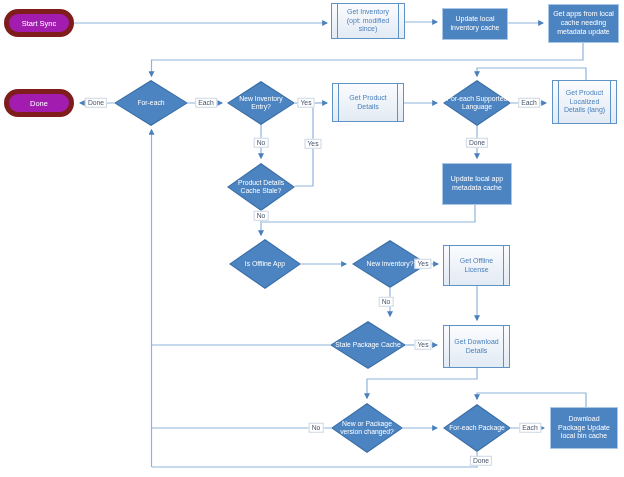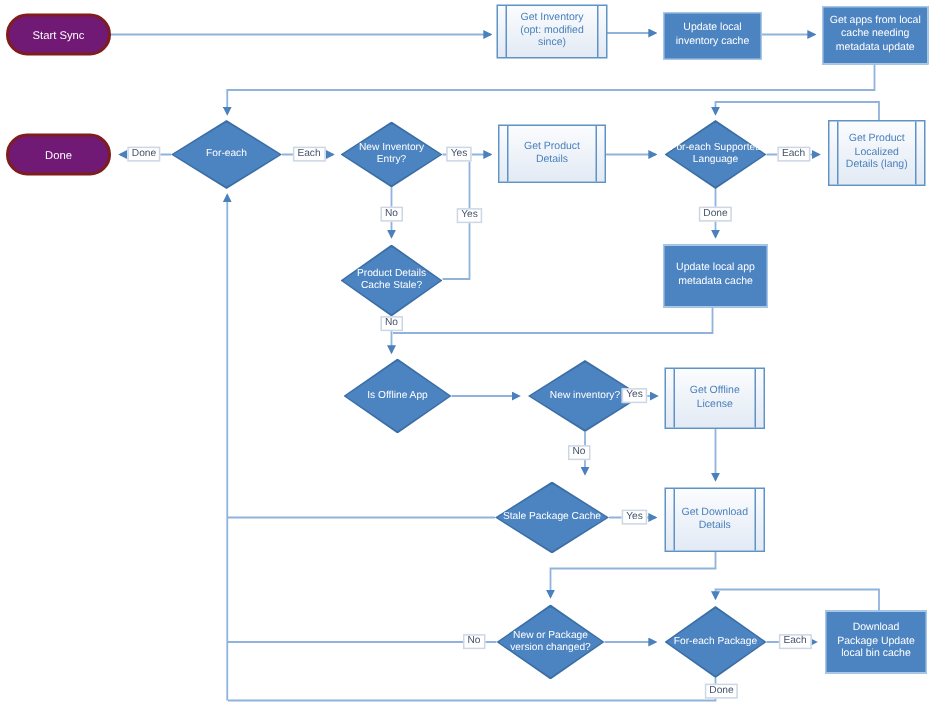--- a/index.html
+++ b/index.html
@@ -1,21 +1,21 @@
 <!DOCTYPE html>
 <html><head>
 <meta charset="utf-8">
 <style>
   html,body{margin:0;padding:0;background:#fff;}
   .canvas{position:relative;width:624px;height:477px;background:#ffffff;overflow:hidden;
           font-family:"Liberation Sans",sans-serif;}
   svg.wires{position:absolute;left:0;top:0;}
   .node{position:absolute;box-sizing:border-box;display:flex;align-items:center;justify-content:center;
         text-align:center;}
-  .term{background:#701a75;border:2px solid #7f1d1d;border-radius:14px;color:#fff;font-size:7.5px;}
+  .term{background:#a21caf;border:5px solid #7f1d1d;border-radius:14px;color:#fff;font-size:7.5px;}
   .proc{background:#4c83c1;border:1px solid #a9c7e6;color:#fff;font-size:7px;line-height:1.25;padding:1px 3px;}
   .sub{background:linear-gradient(180deg,#fbfcfe,#e2eaf4);border:1px solid #5f93c6;color:#4a80bc;
        font-size:7px;line-height:1.25;padding:1px 8px;}
   .sub .bar{position:absolute;top:0;bottom:0;width:1px;background:#5f93c6;}
   .bar.l{left:5px}.bar.r{right:5px}
   .diamond{position:absolute;}
   .diamond .shape{position:absolute;inset:0;background:#3a6ea5;
         clip-path:polygon(50% 0,100% 50%,50% 100%,0 50%);}
   .diamond .fill{position:absolute;inset:1.5px;background:#4c83c1;
         clip-path:polygon(50% 0,100% 50%,50% 100%,0 50%);}

